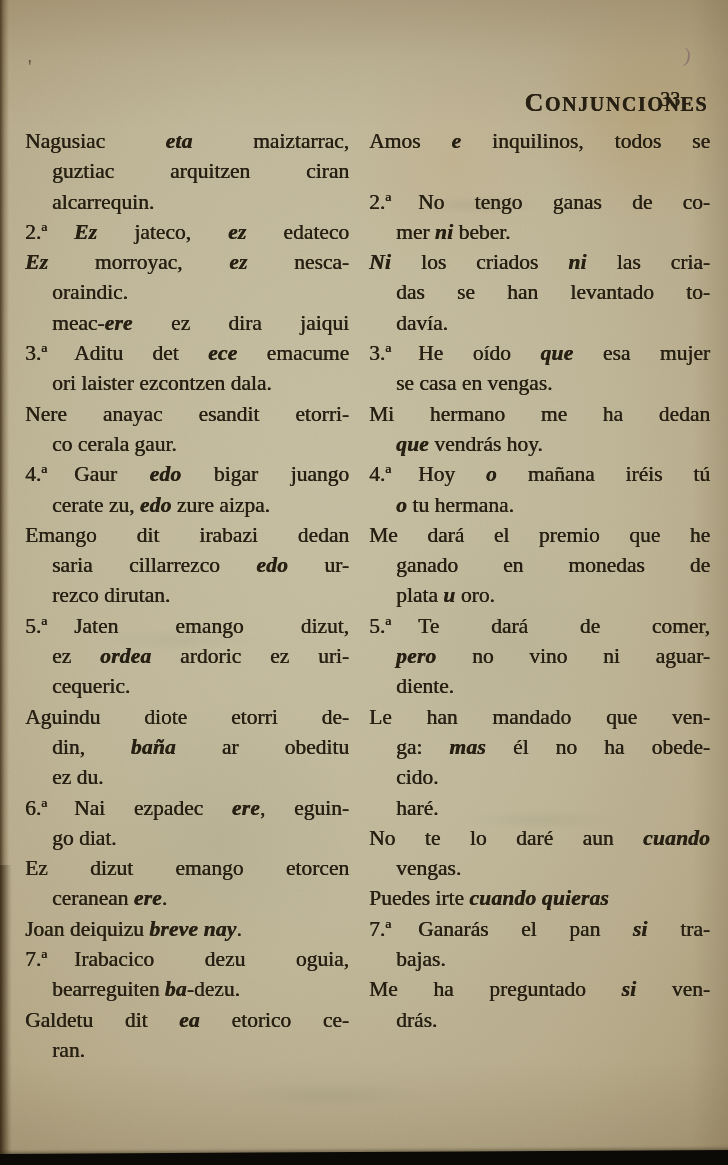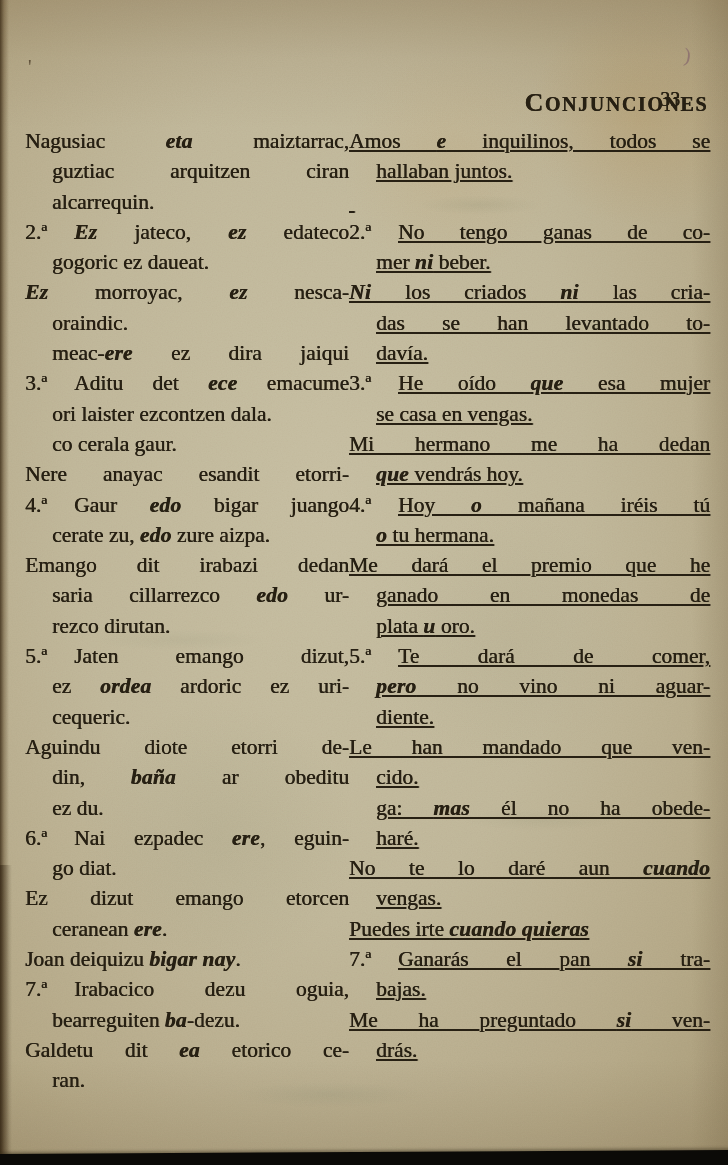--- a/index.html
+++ b/index.html
@@ -42,27 +42,27 @@
     text-shadow:0.4px 0 0 currentColor;
   }
   .title::first-letter{font-size:26px;}
   .pageno{
     position:absolute;right:28px;top:0;
     font-weight:400;font-size:20px;
     text-shadow:0.4px 0 0 currentColor;
   }
   .cols{
     position:absolute;top:126px;left:25px;right:18px;
-    display:flex;
+    display:flex;gap:20px;
     font-size:21.5px;line-height:30.3px;
     text-shadow:0.45px 0 0 currentColor;
   }
   .col{min-width:0;}
   .col-left{width:324px;}
-  .col-right{flex:1;text-decoration:underline;}
+  .col-right{flex:1;}
   .line{text-align:left;}
   .line.just{text-align:justify;text-align-last:justify;}
   .line.cont{padding-left:27px;}
   .num{display:inline-block;min-width:49px;}
   .em{font-style:italic;font-weight:700;letter-spacing:0.2px;}
   .mark{position:absolute;font-size:20px;pointer-events:none;}
   .mark-tl{left:28px;top:56px;color:rgba(70,55,35,0.75);}
   .mark-tr{left:684px;top:44px;color:rgba(122,85,105,0.55);transform:rotate(8deg);}
   .smudge{position:absolute;inset:0;pointer-events:none;
     background:
@@ -89,34 +89,33 @@
 
   <div class="cols">
     <div class="col col-left">
         <div class="para">
           <div class="line just">Nagusiac <i class="em">eta</i> maiztarrac,</div>
           <div class="line cont just">guztiac arquitzen ciran</div>
           <div class="line cont">alcarrequin.</div>
         </div>
         <div class="para">
           <div class="line just"><span class="num">2.ª</span><i class="em">Ez</i> jateco, <i class="em">ez</i> edateco</div>
-          <div class="line cont">gogoric ez daueat.</div>
         </div>
         <div class="para">
           <div class="line just"><i class="em">Ez</i> morroyac, <i class="em">ez</i> nesca-</div>
           <div class="line cont">oraindic.</div>
           <div class="line cont just">meac-<i class="em">ere</i> ez dira jaiqui</div>
         </div>
         <div class="para">
           <div class="line just"><span class="num">3.ª</span>Aditu det <i class="em">ece</i> emacume</div>
           <div class="line cont">ori laister ezcontzen dala.</div>
         </div>
         <div class="para">
+          <div class="line just">Nere anayac esandit etorri-</div>
           <div class="line cont">co cerala gaur.</div>
-          <div class="line just">Nere anayac esandit etorri-</div>
         </div>
         <div class="para">
           <div class="line just"><span class="num">4.ª</span>Gaur <i class="em">edo</i> bigar juango</div>
           <div class="line cont">cerate zu, <i class="em">edo</i> zure aizpa.</div>
         </div>
         <div class="para">
           <div class="line just">Emango dit irabazi dedan</div>
           <div class="line cont just">saria cillarrezco <i class="em">edo</i> ur-</div>
           <div class="line cont">rezco dirutan.</div>
         </div>
@@ -132,35 +131,34 @@
         </div>
         <div class="para">
           <div class="line just"><span class="num">6.ª</span>Nai ezpadec <i class="em">ere</i>, eguin-</div>
           <div class="line cont">go diat.</div>
         </div>
         <div class="para">
           <div class="line just">Ez dizut emango etorcen</div>
           <div class="line cont">ceranean <i class="em">ere</i>.</div>
         </div>
         <div class="para">
-          <div class="line">Joan deiquizu <i class="em">bigar nay</i>.</div>
+          <div class="line">Joan deiquizu <i class="em">breve nay</i>.</div>
         </div>
         <div class="para">
           <div class="line just"><span class="num">7.ª</span>Irabacico dezu oguia,</div>
           <div class="line cont">bearreguiten <i class="em">ba</i>-dezu.</div>
         </div>
         <div class="para">
           <div class="line just">Galdetu dit <i class="em">ea</i> etorico ce-</div>
           <div class="line cont">ran.</div>
         </div>
       </div>
     <div class="col col-right">
         <div class="para">
           <div class="line just">Amos <i class="em">e</i> inquilinos, todos se</div>
-          <div class="line cont">hallaban juntos.</div>
         </div>
         <div class="para">
           <div class="line">&nbsp;</div>
         </div>
         <div class="para">
           <div class="line just"><span class="num">2.ª</span>No tengo ganas de co-</div>
           <div class="line cont">mer <i class="em">ni</i> beber.</div>
         </div>
         <div class="para">
           <div class="line just"><i class="em">Ni</i> los criados <i class="em">ni</i> las cria-</div>
@@ -184,22 +182,22 @@
           <div class="line cont just">ganado en monedas de</div>
           <div class="line cont">plata <i class="em">u</i> oro.</div>
         </div>
         <div class="para">
           <div class="line just"><span class="num">5.ª</span>Te dará de comer,</div>
           <div class="line cont just"><i class="em">pero</i> no vino ni aguar-</div>
           <div class="line cont">diente.</div>
         </div>
         <div class="para">
           <div class="line just">Le han mandado que ven-</div>
+          <div class="line cont just">ga: <i class="em">mas</i> él no ha obede-</div>
           <div class="line cont">cido.</div>
-          <div class="line cont just">ga: <i class="em">mas</i> él no ha obede-</div>
         </div>
         <div class="para">
           <div class="line cont">haré.</div>
         </div>
         <div class="para">
           <div class="line just">No te lo daré aun <i class="em">cuando</i></div>
           <div class="line cont">vengas.</div>
         </div>
         <div class="para">
           <div class="line">Puedes irte <i class="em">cuando quieras</i></div>

